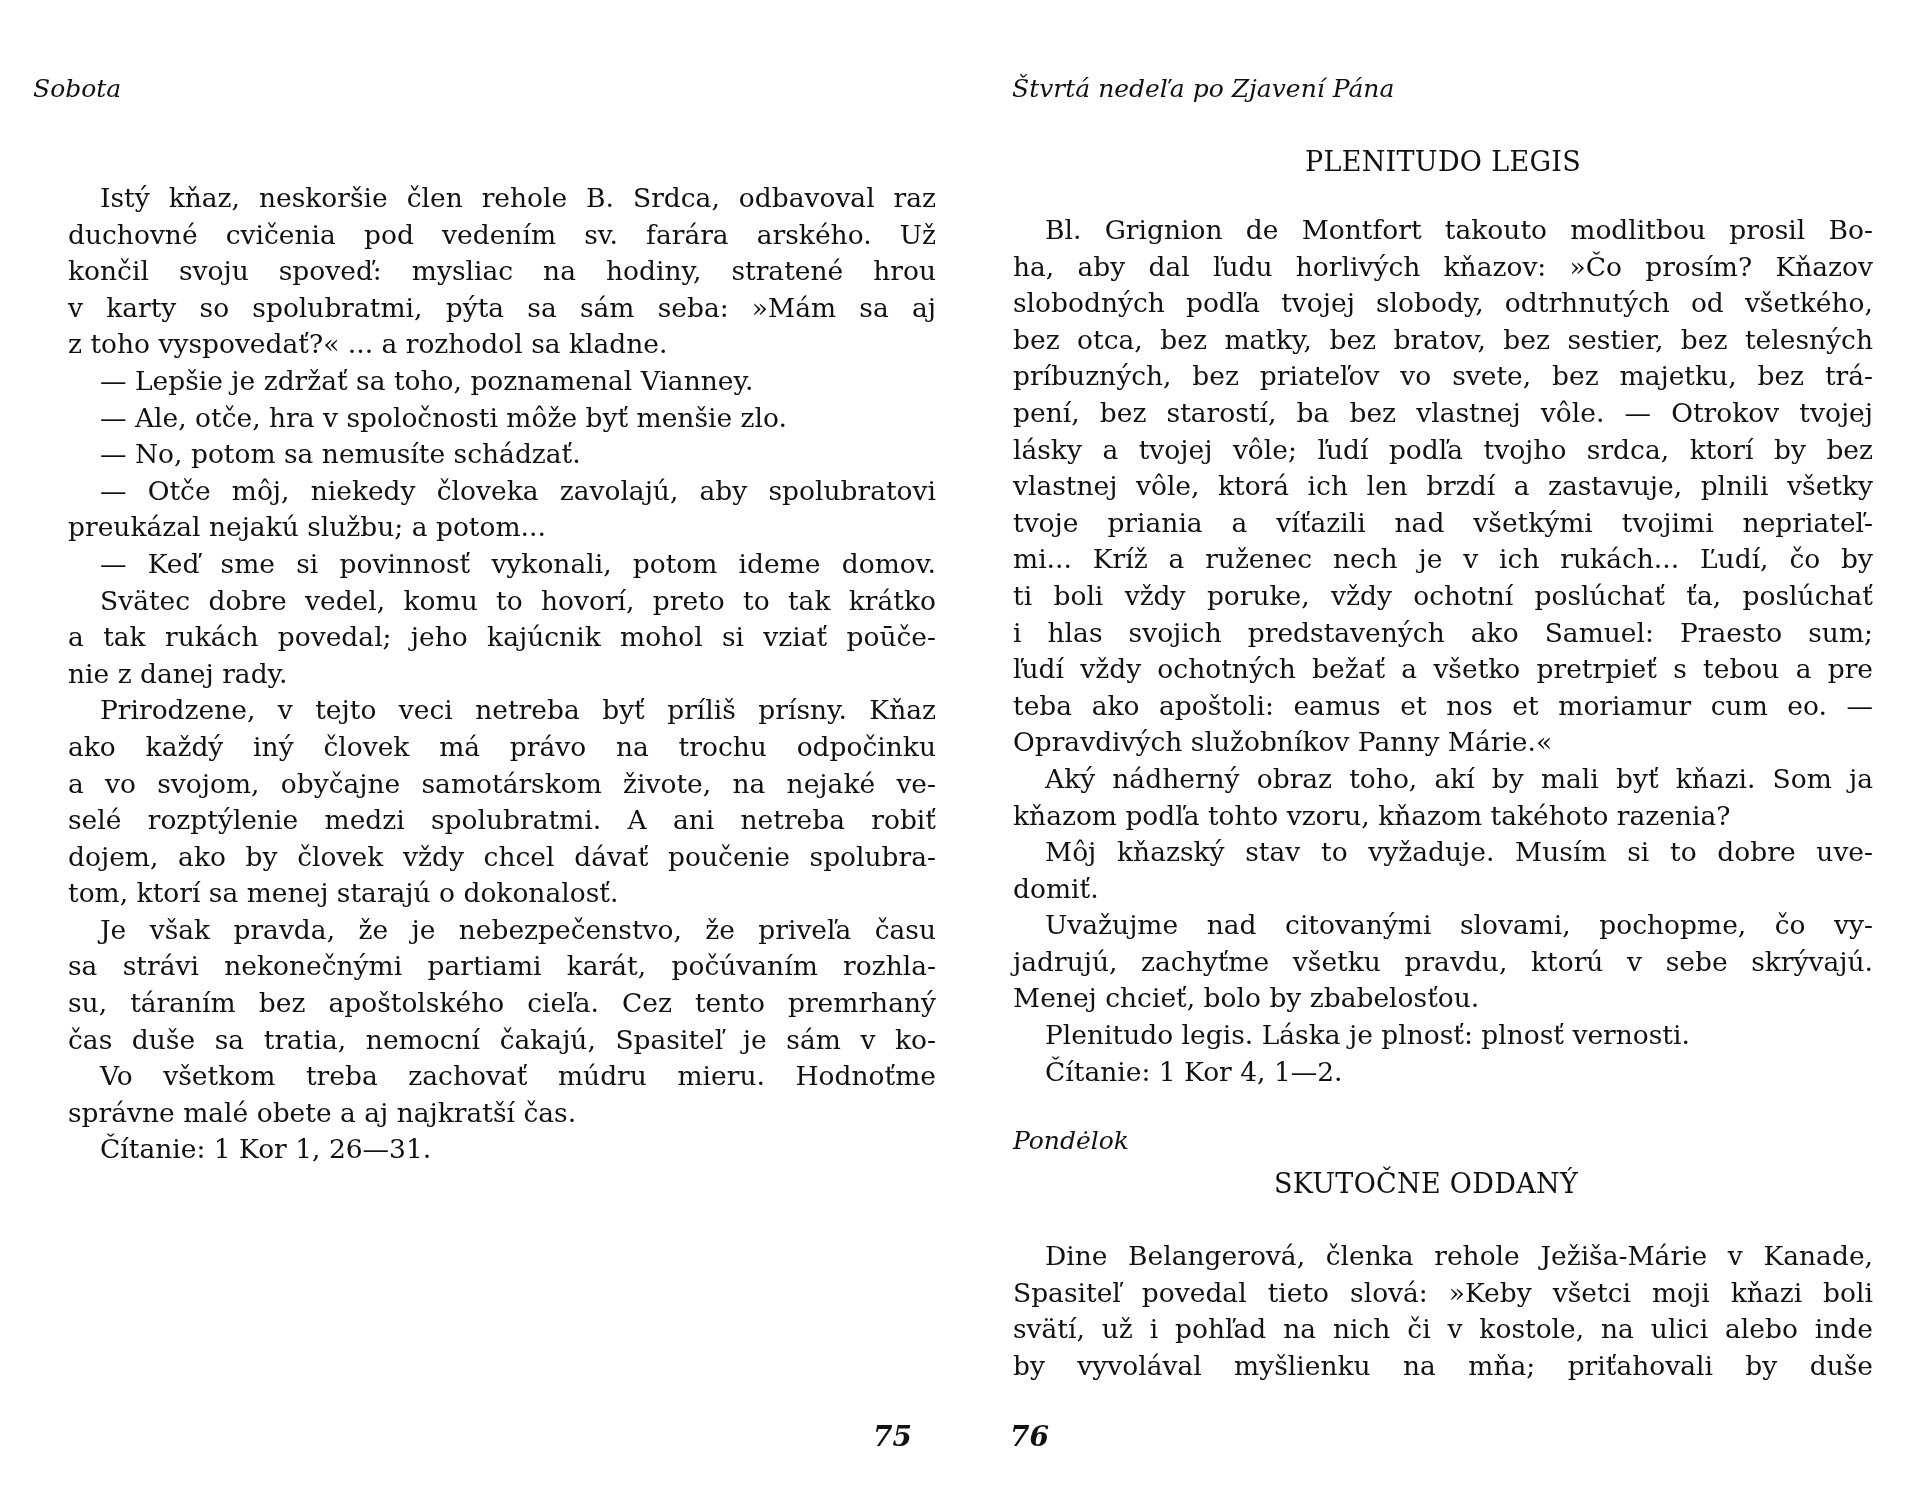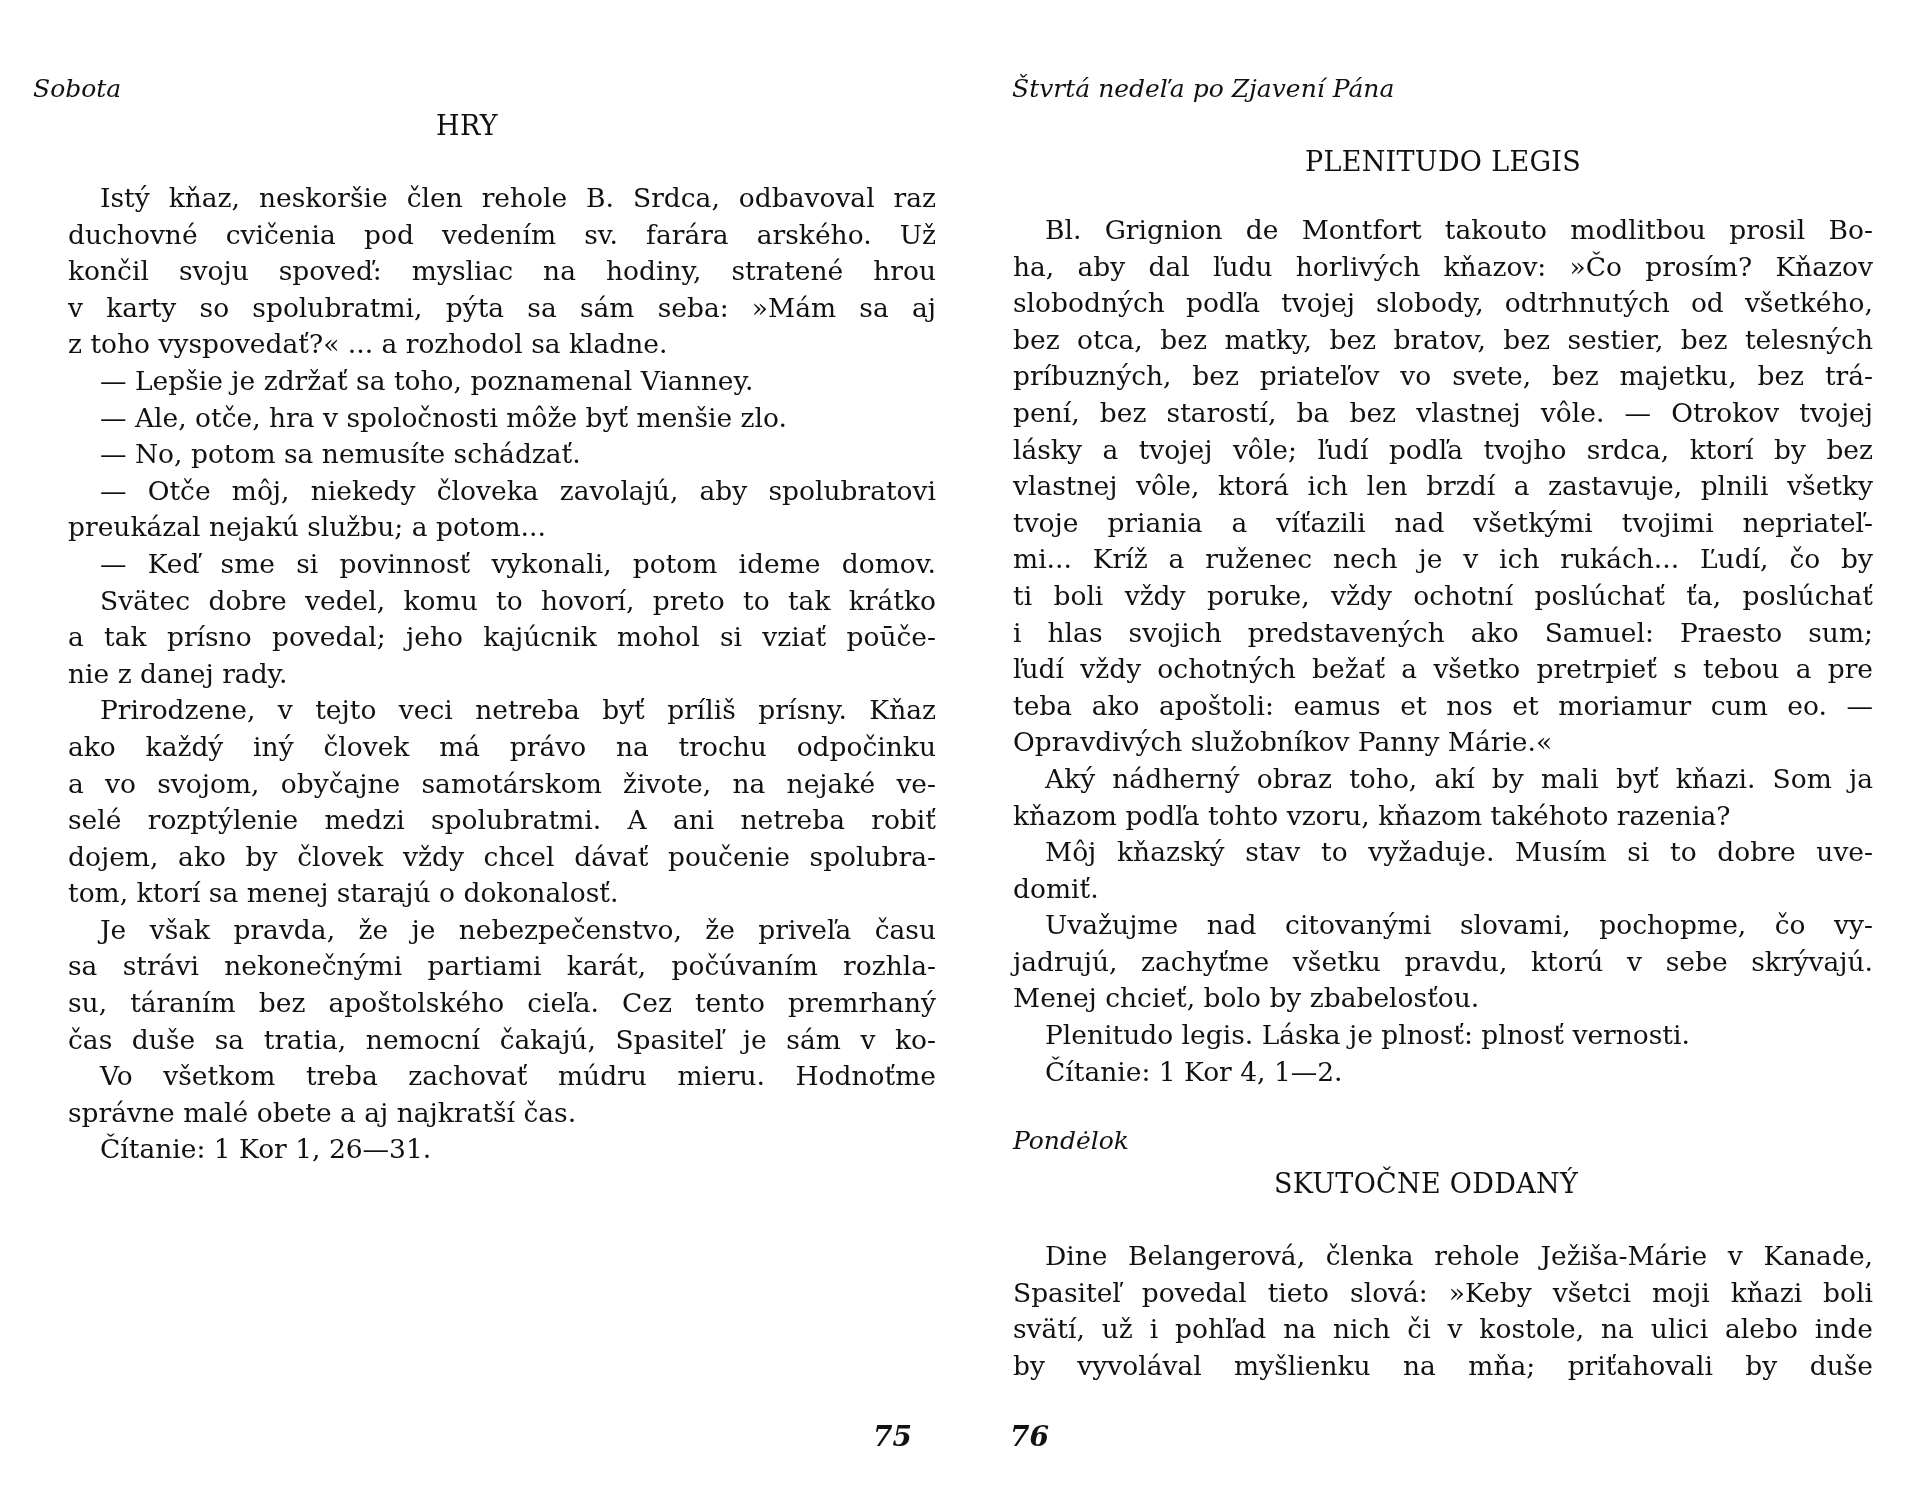--- a/index.html
+++ b/index.html
@@ -15,35 +15,34 @@
           text-align-last: justify; }
   .line.last { text-align-last: left; }
   .line.indent { padding-left: 32px; }
   .page-number { position: absolute; font-weight: bold; font-style: italic; font-size: 28px; line-height: 30px; }
 </style>
 </head>
 <body>
 
 <div class="page" id="left-page">
   <div class="running-head" style="left:33px; top:74px;">Sobota</div>
-  <div class="heading" style="left:33px; width:868px; top:110px;">HRY</div>
   <div class="body" id="left-body" style="left:33px; width:868px; top:180px;margin-left:35px;">
       <span class="line indent">Istý kňaz, neskoršie člen rehole B. Srdca, odbavoval raz</span>
       <span class="line">duchovné cvičenia pod vedením sv. farára arského. Už</span>
       <span class="line">končil svoju spoveď: mysliac na hodiny, stratené hrou</span>
       <span class="line">v karty so spolubratmi, pýta sa sám seba: »Mám sa aj</span>
       <span class="line last">z toho vyspovedať?« ... a rozhodol sa kladne.</span>
       <span class="line indent last">— Lepšie je zdržať sa toho, poznamenal Vianney.</span>
       <span class="line indent last">— Ale, otče, hra v spoločnosti môže byť menšie zlo.</span>
       <span class="line indent last">— No, potom sa nemusíte schádzať.</span>
       <span class="line indent">— Otče môj, niekedy človeka zavolajú, aby spolubratovi</span>
       <span class="line last">preukázal nejakú službu; a potom...</span>
       <span class="line indent">— Keď sme si povinnosť vykonali, potom ideme domov.</span>
       <span class="line indent">Svätec dobre vedel, komu to hovorí, preto to tak krátko</span>
-      <span class="line">a tak prísno povedal; jeho kajúcnik mohol si vziať poūče-</span>
+      <span class="line">a tak rukách povedal; jeho kajúcnik mohol si vziať poūče-</span>
       <span class="line last">nie z danej rady.</span>
       <span class="line indent">Prirodzene, v tejto veci netreba byť príliš prísny. Kňaz</span>
       <span class="line">ako každý iný človek má právo na trochu odpočinku</span>
       <span class="line">a vo svojom, obyčajne samotárskom živote, na nejaké ve-</span>
       <span class="line">selé rozptýlenie medzi spolubratmi. A ani netreba robiť</span>
       <span class="line">dojem, ako by človek vždy chcel dávať poučenie spolubra-</span>
       <span class="line last">tom, ktorí sa menej starajú o dokonalosť.</span>
       <span class="line indent">Je však pravda, že je nebezpečenstvo, že priveľa času</span>
       <span class="line">sa strávi nekonečnými partiami karát, počúvaním rozhla-</span>
       <span class="line">su, táraním bez apoštolského cieľa. Cez tento premrhaný</span>

